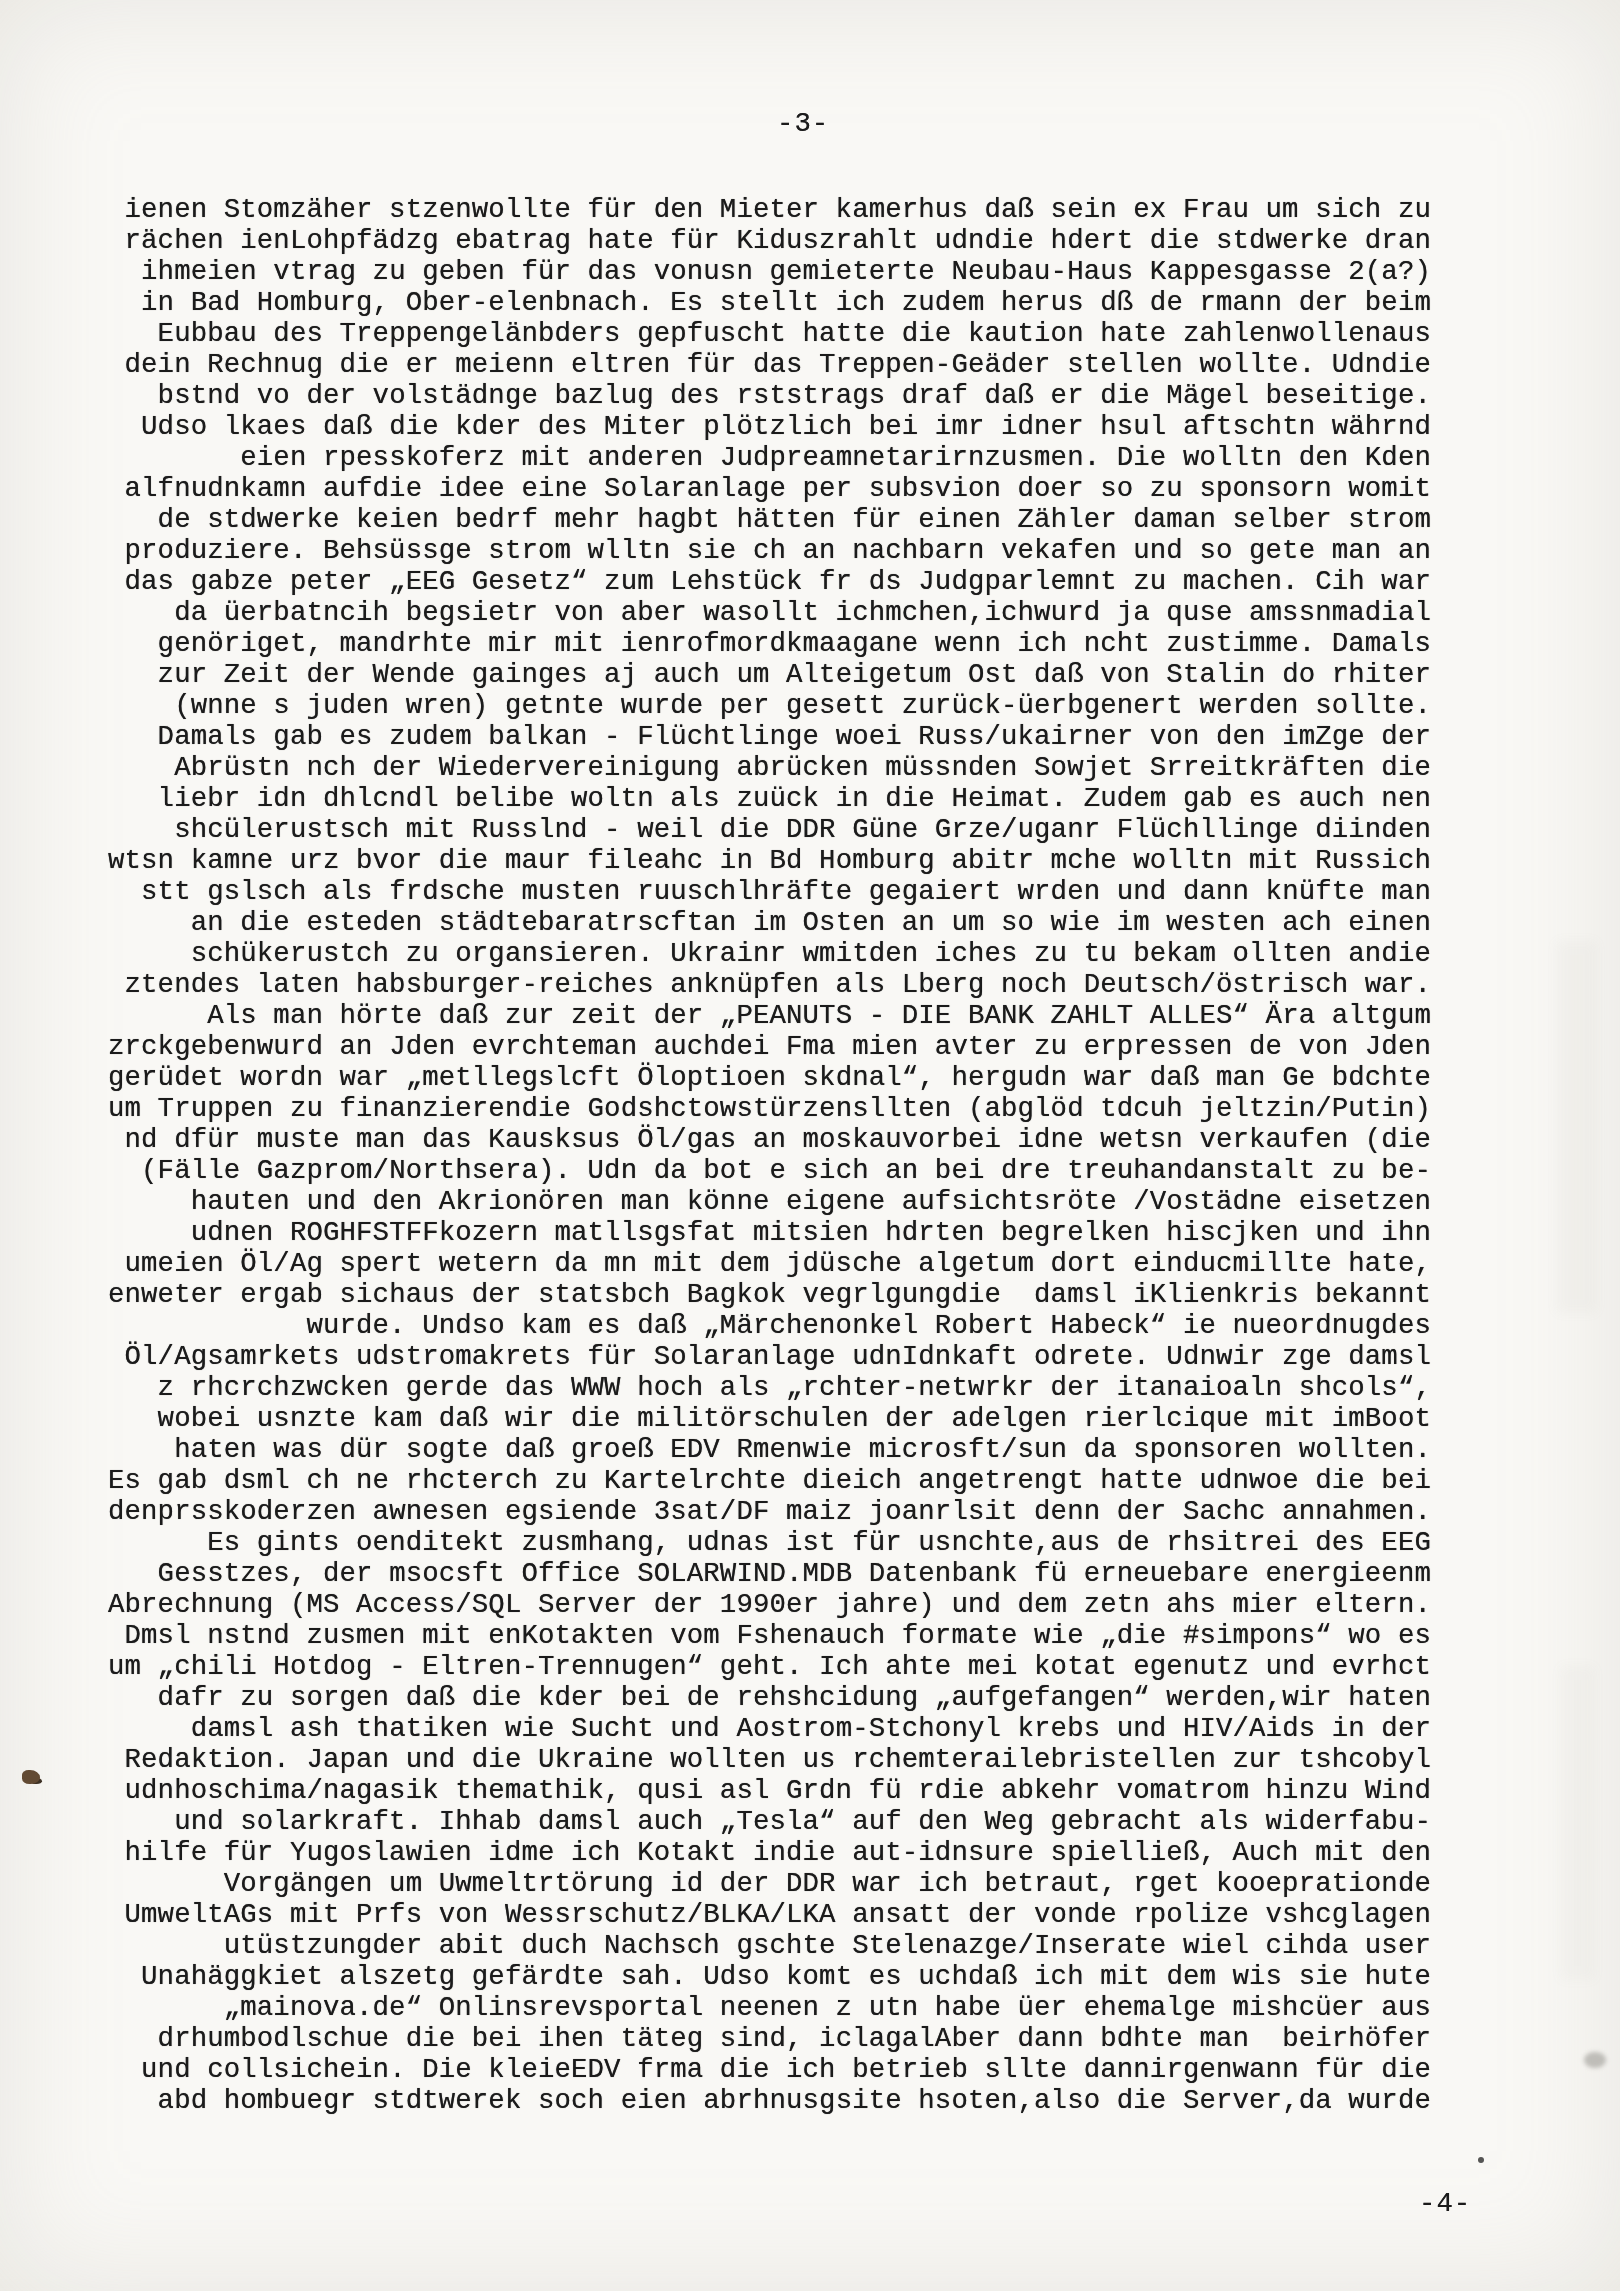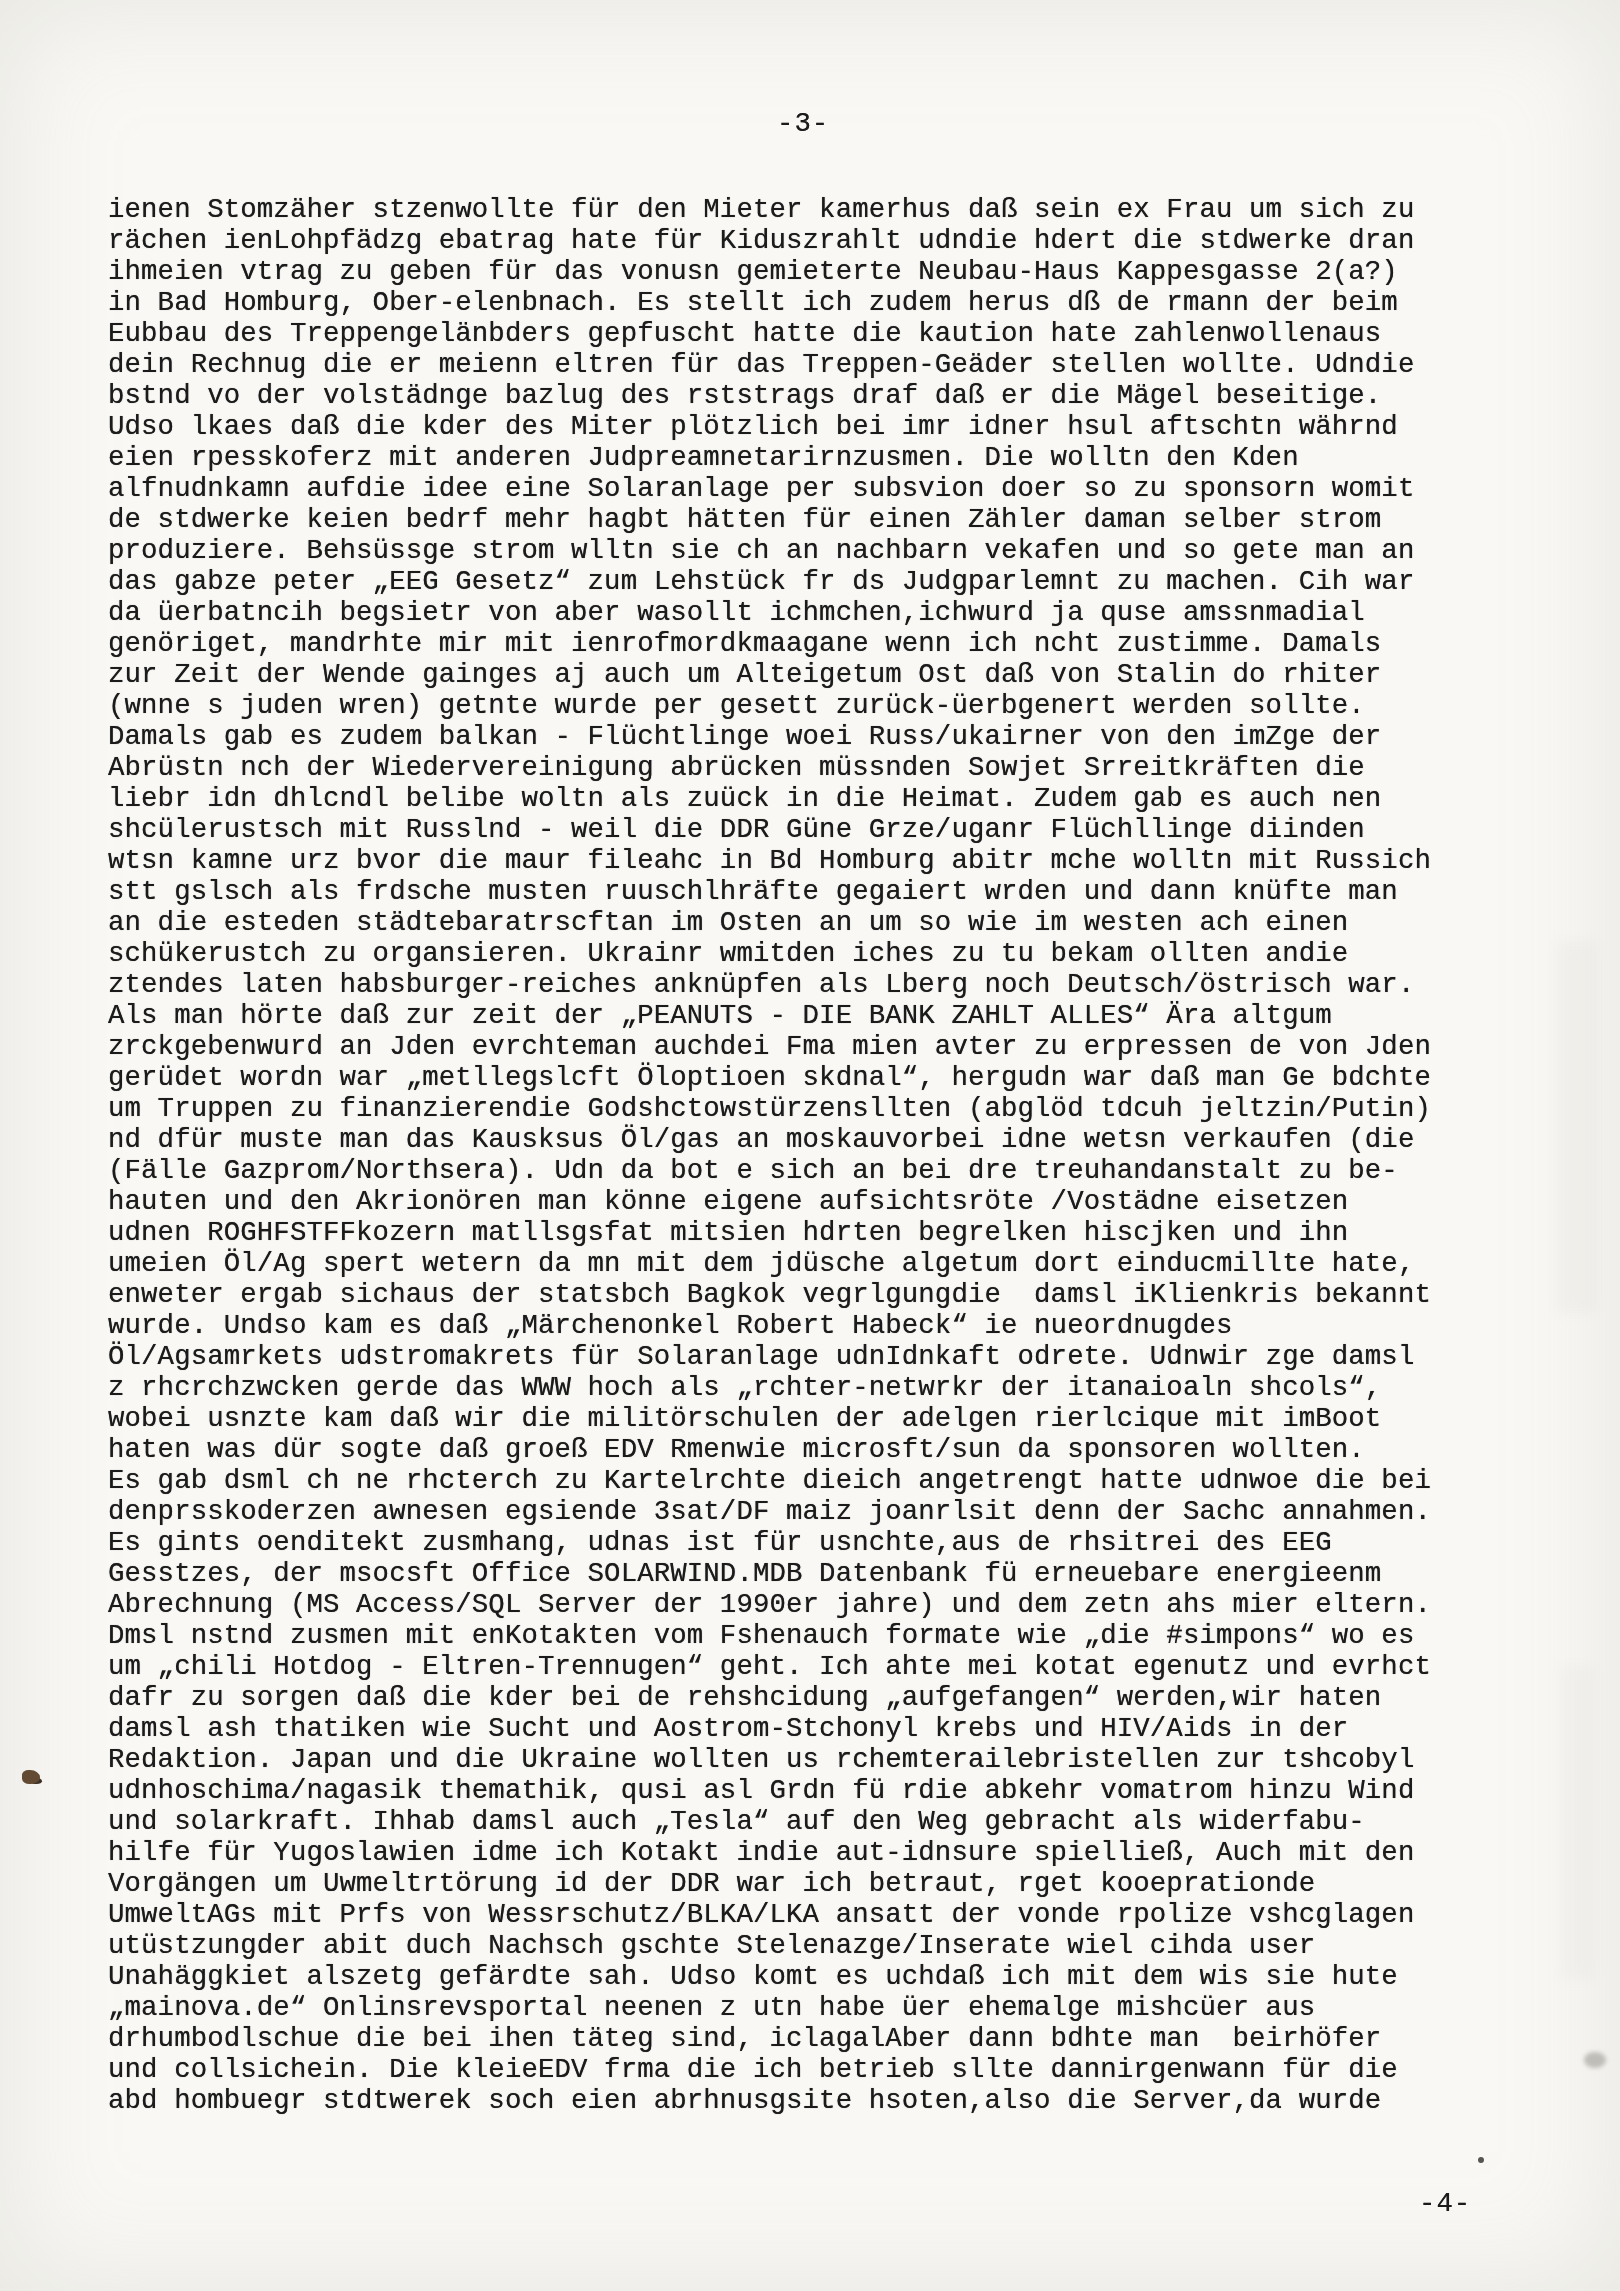--- a/index.html
+++ b/index.html
@@ -29,20 +29,21 @@
   .page-number.bottom { left: 1419px; top: 2188px; }
   .body-text {
     position: absolute;
     left: 108px;
     top: 194px;
     font-size: 27.4px;
     line-height: 31px;
     white-space: pre;
     letter-spacing: 0.1px;
     text-shadow: 0 0 0.7px rgba(25,25,25,0.8);
+    text-align: right;
   }
   .ink-speck {
     position: absolute;
     left: 21.6px;
     top: 1770px;
     width: 18.6px;
     height: 13.7px;
     background: #53381f;
     border-radius: 40% 60% 55% 45%;
     box-shadow: 5.9px 3.9px 0 -3.9px #2a1d10;

